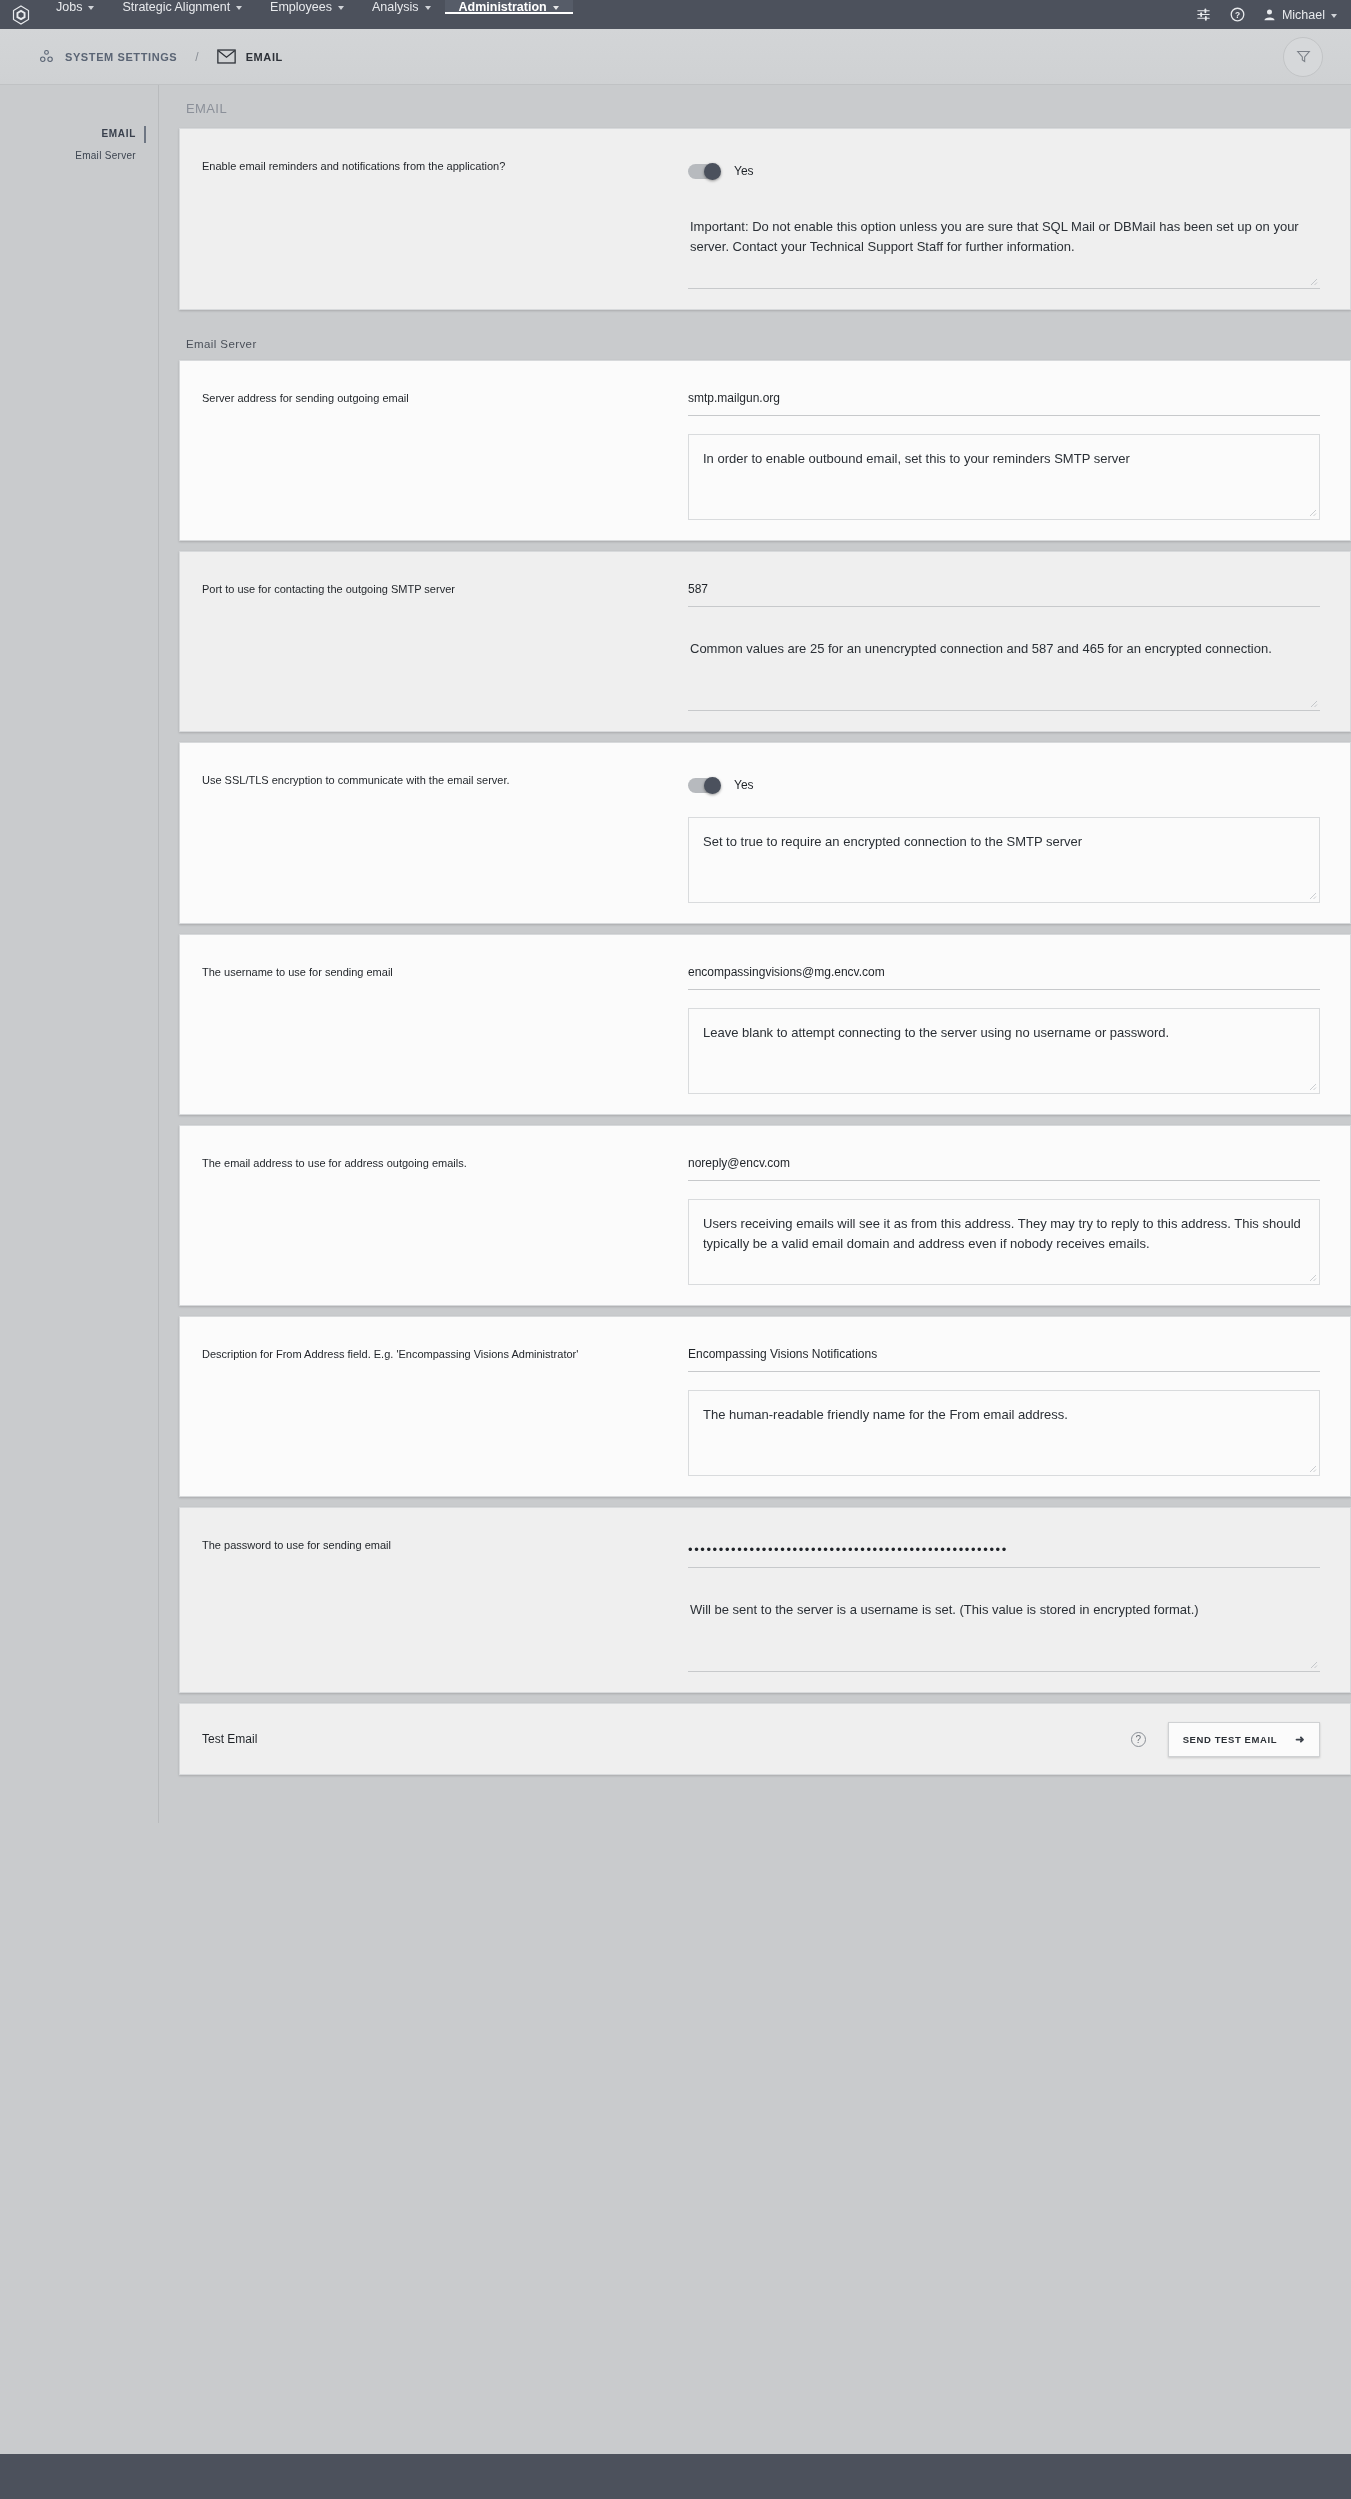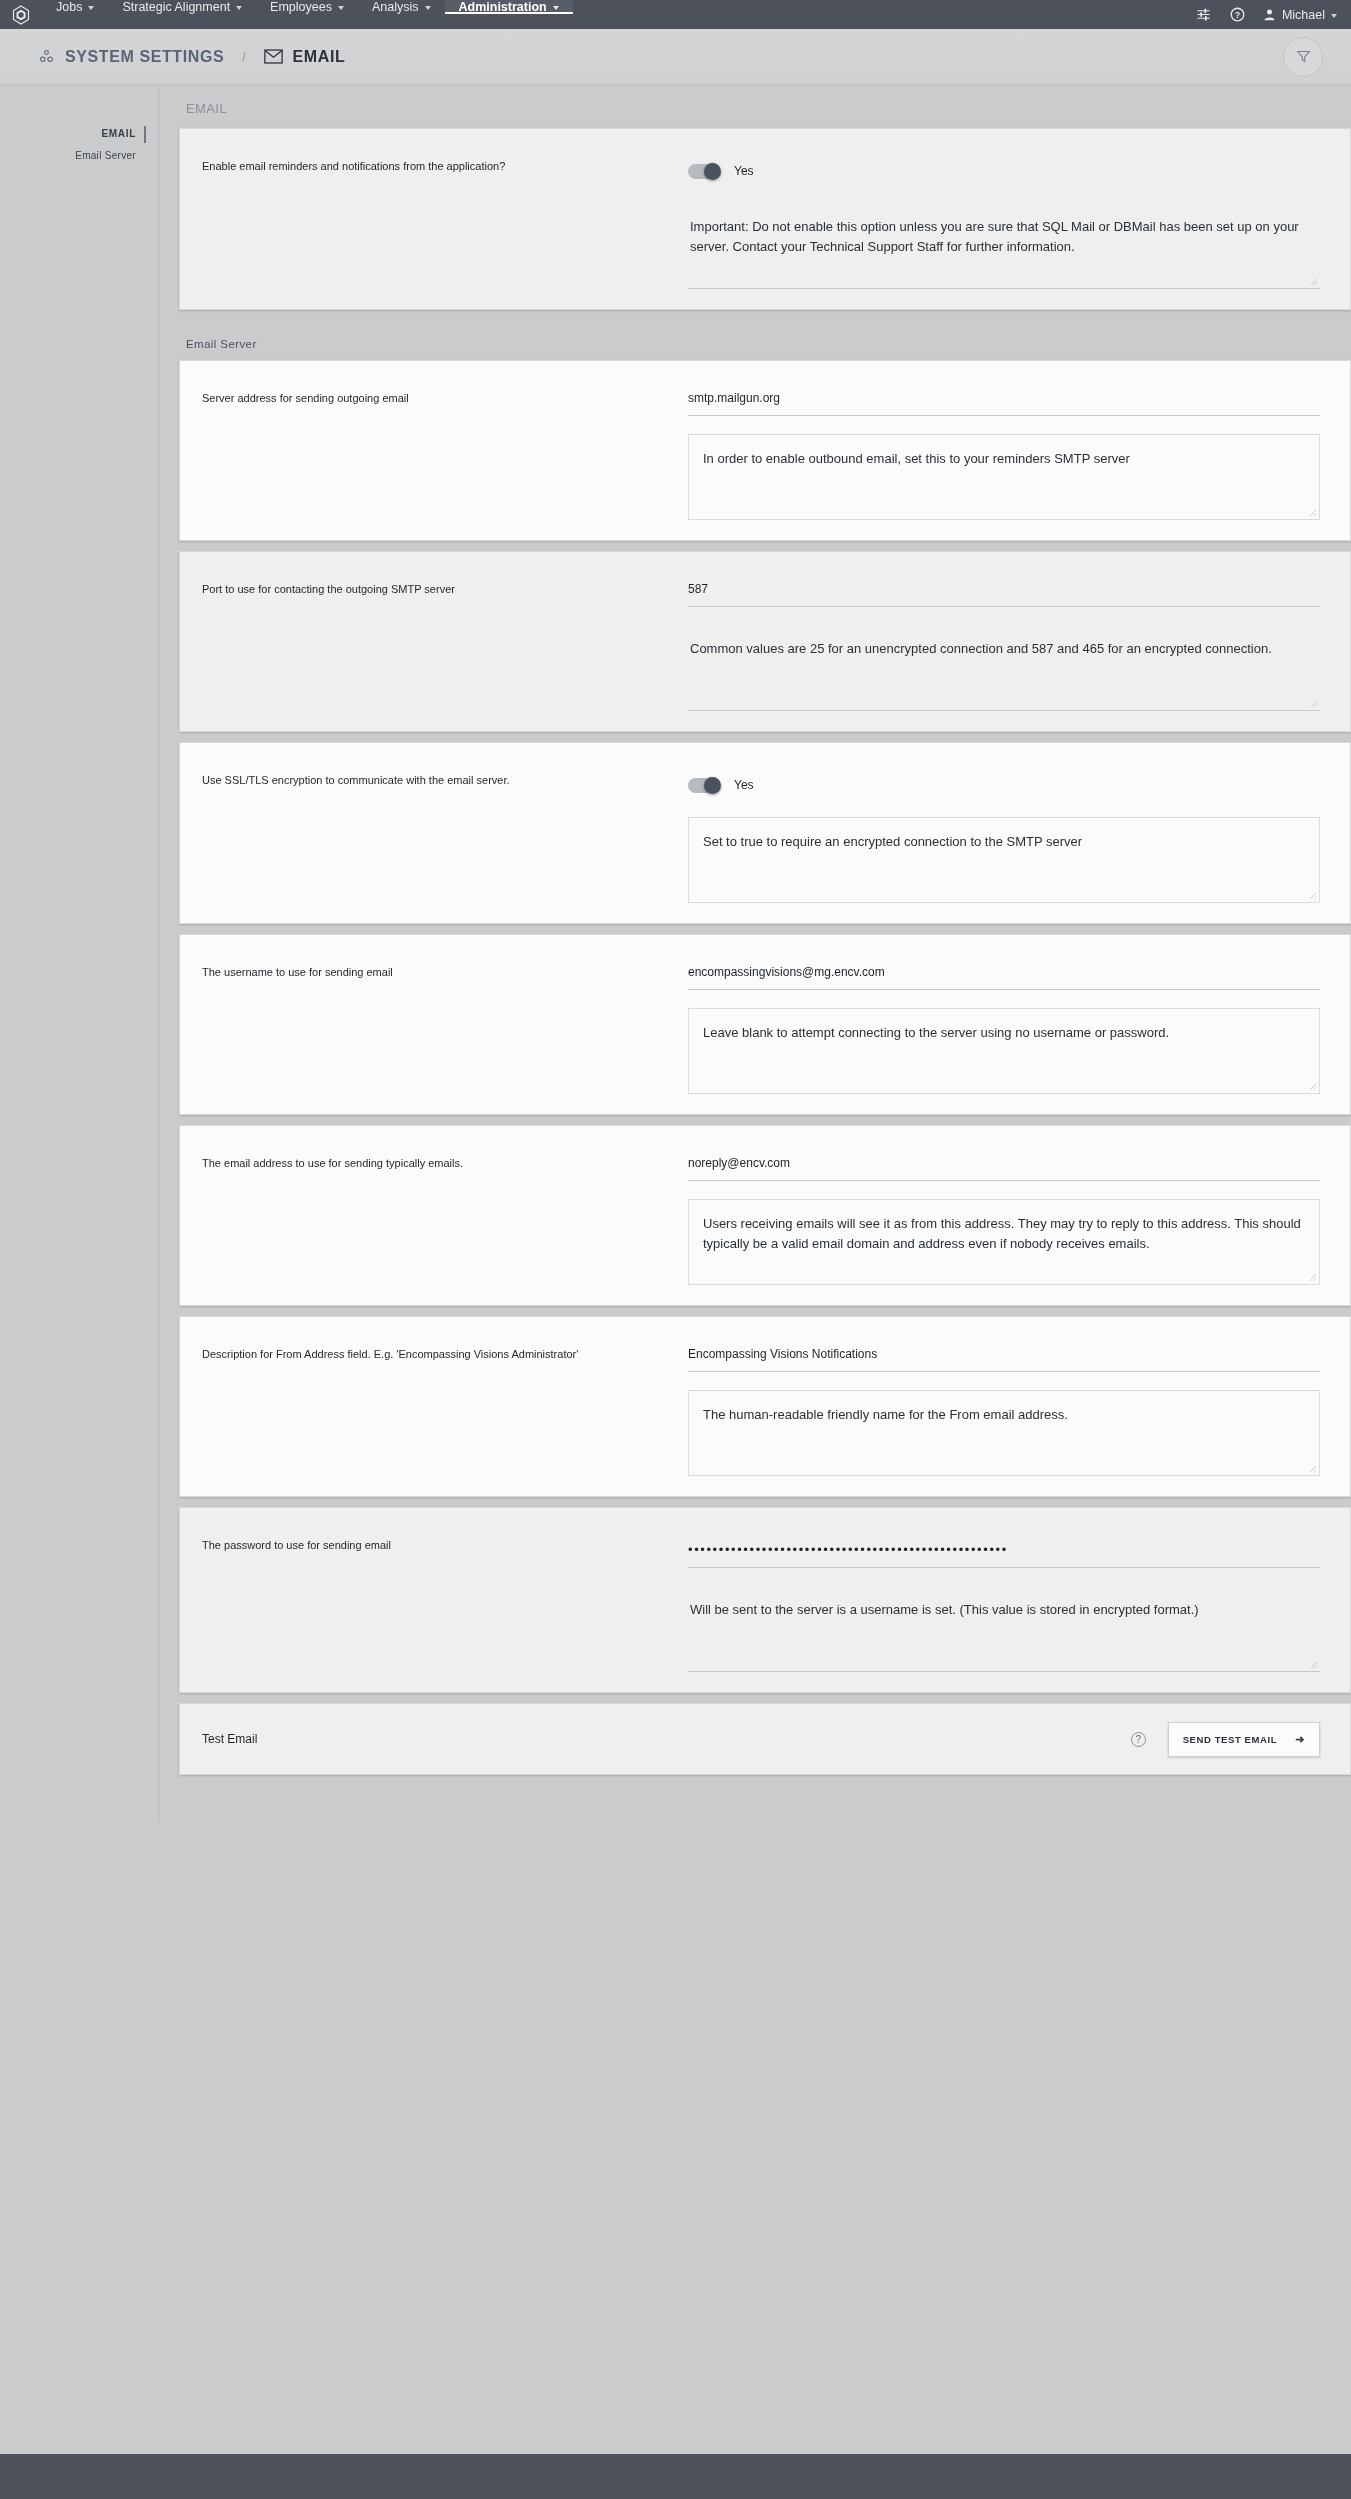--- a/index.html
+++ b/index.html
@@ -69,21 +69,21 @@
     height: 56px;
     position: relative;
     display: flex;
     align-items: center;
     padding-left: 38px;
     background: linear-gradient(#d3d5d7, #cfd1d3);
     border-bottom: 1px solid #c0c2c4;
   }
   .crumb { display: flex; align-items: center; gap: 10px; cursor: pointer; }
   .crumb-text {
-    font-size: 16px; letter-spacing: .6px;
+    font-size: 11px; letter-spacing: .6px;
     color: #5a6474; font-weight: bold;
   }
   .crumb-text.dark { color: #2d3138; }
   .crumb-sep { margin: 0 18px; color: #8a8f96; font-size: 12px; }
   .filter-btn {
     position: absolute; right: 28px; top: 50%;
     transform: translateY(-50%);
     width: 40px; height: 40px; border-radius: 50%;
     background: #d6d8da;
     border: 1px solid #c2c4c6;
@@ -485,21 +485,21 @@
               <line x1="8" y1="2" x2="2" y2="8"></line>
               <line x1="8" y1="5.5" x2="5.5" y2="8"></line>
             </g>
         </svg>
       </div>
     </div>
   </div>
 
   <div class="card">
     <div class="card-left">
-      <div class="card-label">The email address to use for sending typically emails.</div>
+      <div class="card-label">The email address to use for address outgoing emails.</div>
     </div>
     <div class="card-right">
       <div class="value-line">noreply@encv.com</div>
       <div class="descbox">
         <span>Users receiving emails will see it as from this address.  They may try to reply to this address.  This should typically be a valid email domain and address even if nobody receives emails.</span>
         <svg class="resize-grip" viewBox="0 0 9 9">
           <g stroke="#9aa0a6" stroke-width="1">
               <line x1="8" y1="2" x2="2" y2="8"></line>
               <line x1="8" y1="5.5" x2="5.5" y2="8"></line>
             </g>

